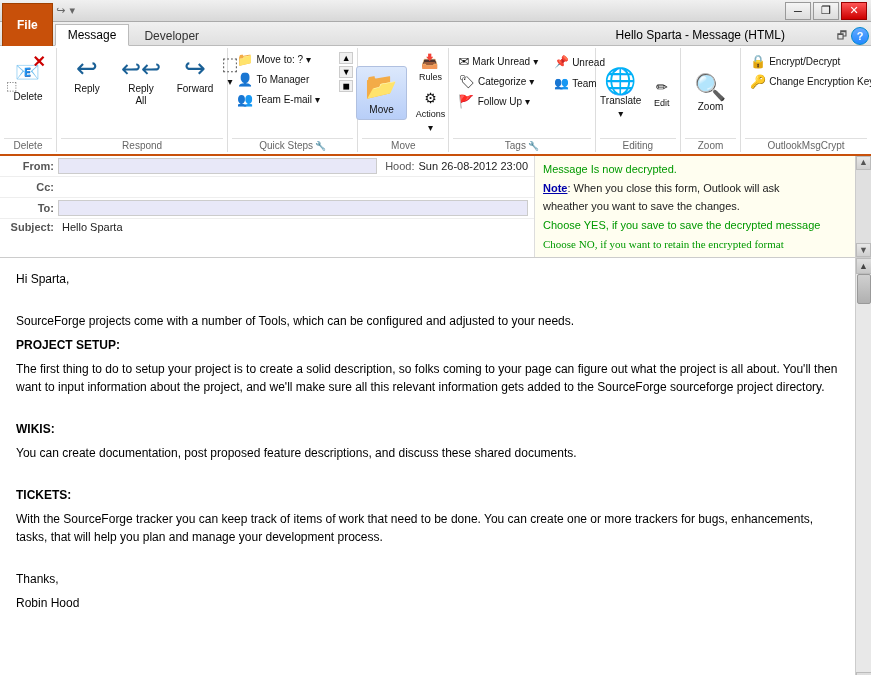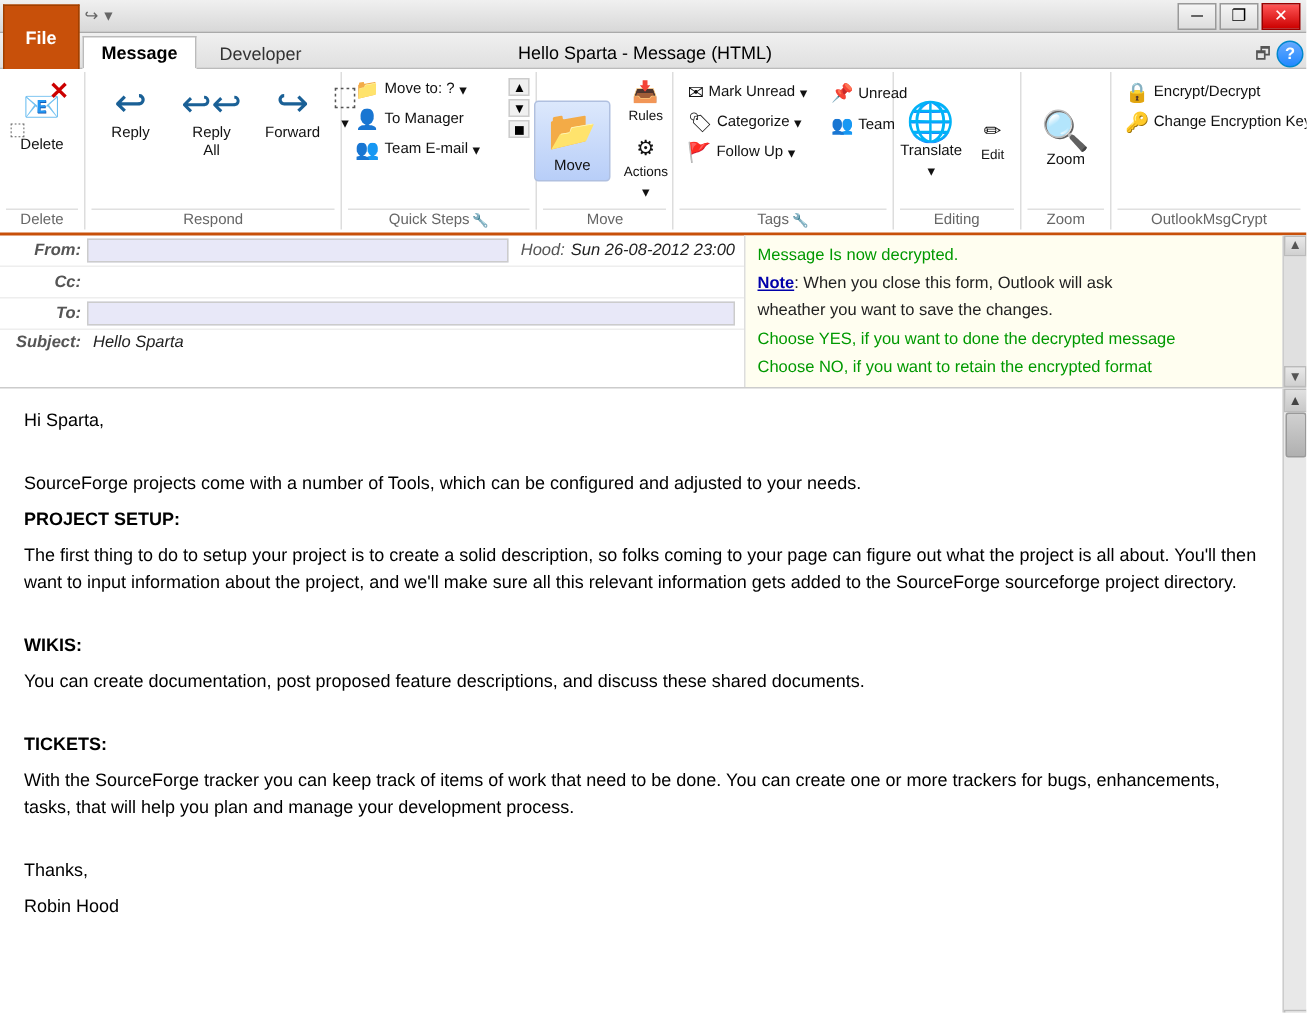--- a/index.html
+++ b/index.html
@@ -9,21 +9,21 @@
     .title-bar {
       background: linear-gradient(to bottom, #f0f0f0, #d8d8d8);
       height: 22px;
       display: flex;
       align-items: center;
       justify-content: space-between;
       padding: 0 4px;
       border-bottom: 1px solid #aaa;
     }
     .title-bar-left { display: flex; align-items: center; gap: 4px; }
-    .title-bar-title { flex: 1; text-align: center; font-size: 12px; color: #000; margin-top: 48px; }
+    .title-bar-title { flex: 1; text-align: right; font-size: 12px; color: #000; margin-top: 48px; }
     .title-bar-controls { display: flex; gap: 2px; }
     .win-btn {
       width: 26px; height: 18px; font-size: 11px; border: 1px solid #999;
       background: linear-gradient(to bottom, #f5f5f5, #ddd);
       cursor: pointer; display: flex; align-items: center; justify-content: center;
     }
     .win-btn.close { background: linear-gradient(to bottom, #f55, #c00); color: #fff; border-color: #900; }
 
     
     .ribbon-tabs {
@@ -42,21 +42,21 @@
       border-bottom: none;
       margin-right: 2px;
       position: relative;
       top: 1px;
       color: #333;
     }
     .ribbon-tab.active {
       background: #fff;
       border-color: #bbb;
       border-bottom: 1px solid #fff;
-      font-weight: bold;
+      font-weight: normal;
       color: #000;
     }
     .ribbon-tab.file-tab {
       background: #c8500a;
       color: #fff;
       font-weight: bold;
       border-color: #a04000;
       border-bottom: none;
       padding: 14px 14px;
     }
@@ -399,21 +399,21 @@
         </div>
       </div>
       <div class="group-footer">OutlookMsgCrypt</div>
     </div>
 
   </div>
 </div>
 
 <div style="display:flex;border-bottom:1px solid #ccc;">
 
-  <div style="flex:1;font-style:italic;">
+  <div style="flex:1;">
 
     <div style="display:flex;align-items:center;padding:2px 6px;border-bottom:1px solid #eee;">
       <span style="font-size:11px;color:#555;font-weight:600;width:48px;text-align:right;">From:</span>
       <div style="flex:1;background:#e8e8f8;border:1px solid #ccc;padding:1px 6px;margin-left:4px;min-height:16px;font-size:11px;"></div>
       <span style="font-size:11px;color:#555;margin-left:8px;white-space:nowrap;">Hood:</span>
       <span style="font-size:11px;color:#222;margin-left:4px;white-space:nowrap;">Sun 26-08-2012 23:00</span>
     </div>
 
     <div style="display:flex;align-items:center;padding:2px 6px;border-bottom:1px solid #eee;">
       <span style="font-size:11px;color:#555;font-weight:600;width:48px;text-align:right;">Cc:</span>
@@ -424,28 +424,28 @@
       <span style="font-size:11px;color:#555;font-weight:600;width:48px;text-align:right;">To:</span>
       <div style="flex:1;background:#e8e8f8;border:1px solid #ccc;padding:1px 6px;margin-left:4px;min-height:16px;font-size:11px;"></div>
     </div>
 
     <div style="display:flex;align-items:center;padding:2px 6px;">
       <span style="font-size:11px;color:#555;font-weight:600;width:48px;text-align:right;">Subject:</span>
       <span style="flex:1;font-size:11px;color:#222;margin-left:8px;">Hello Sparta</span>
     </div>
   </div>
 
-  <div style="width:375px;background:#fffef0;border-left:1px solid #ddd;padding:4px 8px;font-size:11px;line-height:1.7;position:relative;">
+  <div style="width:337px;background:#fffef0;border-left:1px solid #ddd;padding:4px 8px;font-size:11px;line-height:1.7;position:relative;">
     <div style="color:#090;">Message Is now decrypted.</div>
     <div>
       <span style="color:#00a;text-decoration:underline;font-weight:bold;">Note</span><span style="color:#222;">: When you close this form, Outlook will ask</span>
     </div>
     <div style="color:#222;">wheather you want to save the changes.</div>
-    <div style="color:#090;">Choose YES, if you want to done the decrypted message</div>
-    <div style="color:#090;">Choose NO, if you want to retain the encrypted format</div>
+    <div style="color:#090;">Choose YES, if you save to save the decrypted message</div>
+    <div style="color:#090;font-family:Liberation Serif, serif;">Choose NO, if you want to retain the encrypted format</div>
 
     <div style="position:absolute;right:0;top:0;bottom:0;width:16px;background:#f0f0f0;border-left:1px solid #ccc;display:flex;flex-direction:column;">
       <div class="mini-scroll-btn">▲</div>
       <div class="mini-scroll-track"></div>
       <div class="mini-scroll-btn">▼</div>
     </div>
   </div>
 </div>
 
 <div class="msg-body-container">

